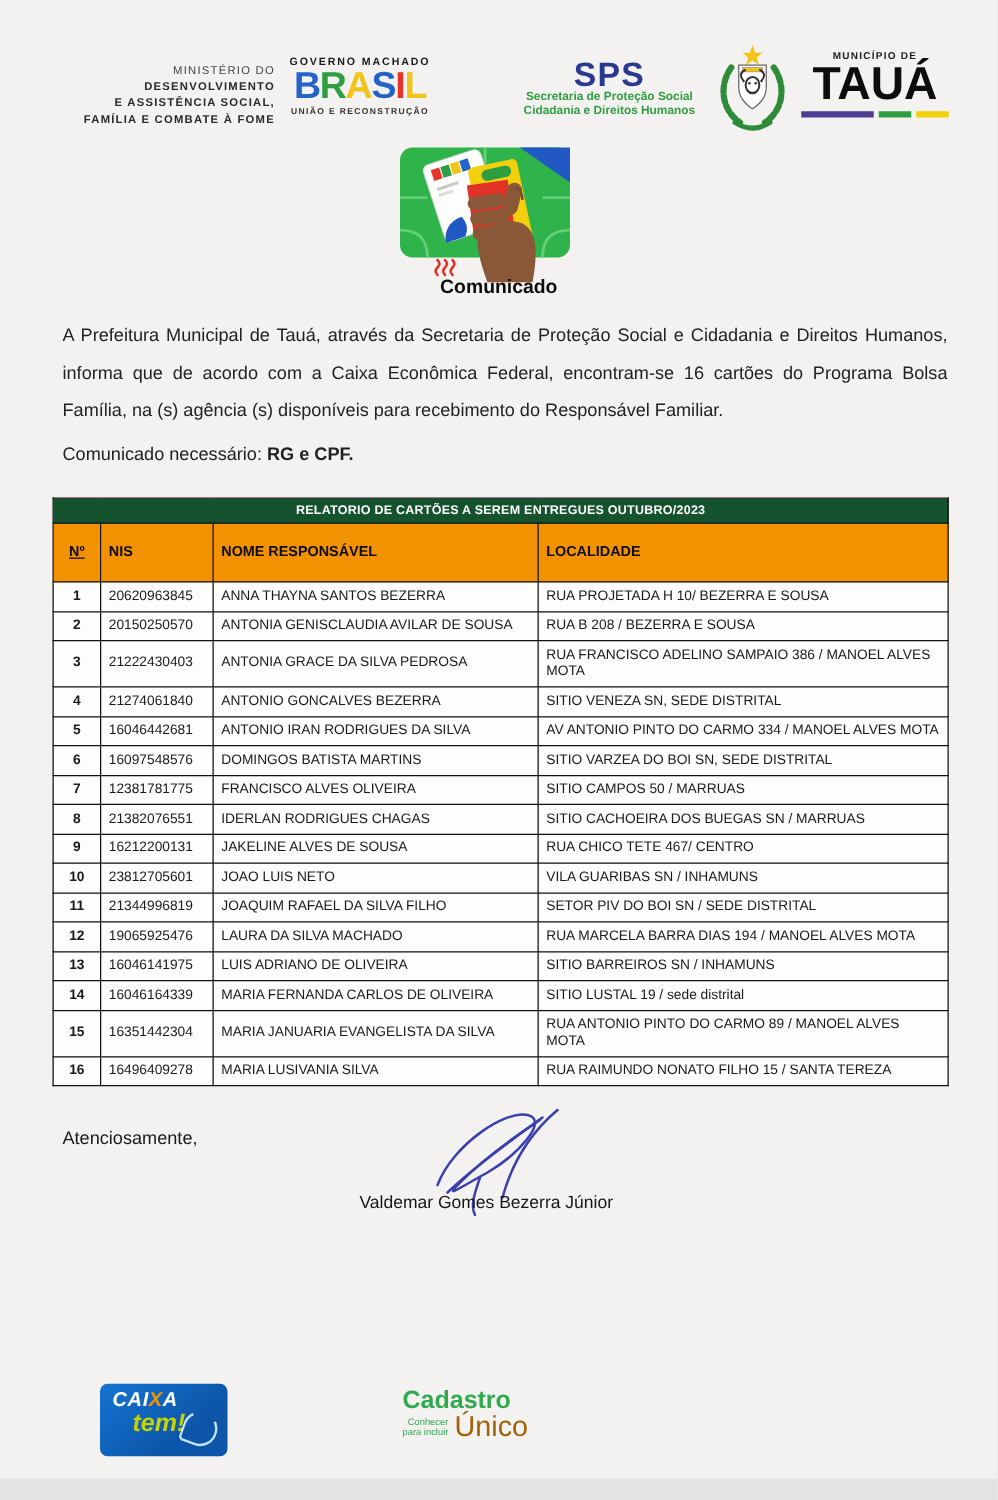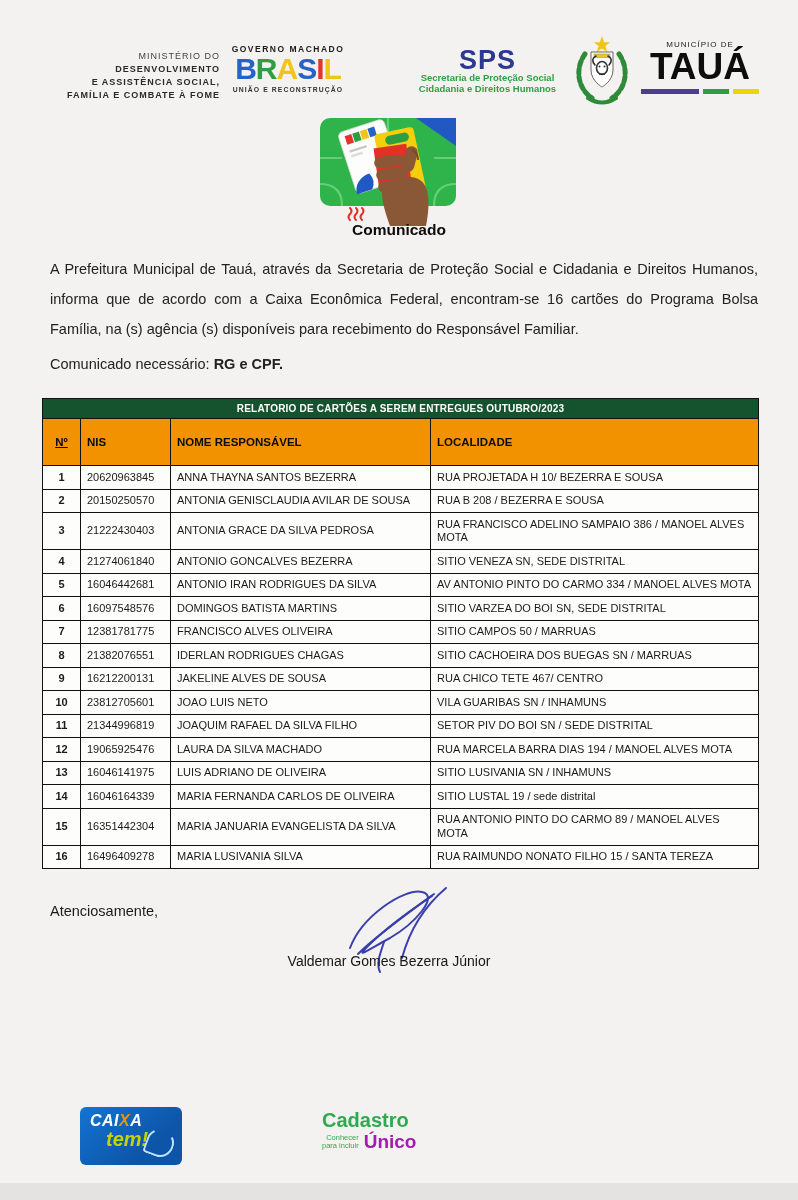--- a/index.html
+++ b/index.html
@@ -17,21 +17,21 @@
   .gov .brand{font-size:30px;font-weight:800;letter-spacing:-1px;line-height:30px;}
   .gov .bottom{font-size:6.8px;font-weight:700;letter-spacing:1.1px;color:#333;margin-top:2px;}
 
   .sps{position:absolute;left:415px;top:48px;width:145px;text-align:center;}
   .sps .acr{font-size:27px;font-weight:800;color:#2b3990;line-height:24px;letter-spacing:1px;}
   .sps .sub{font-size:9.5px;font-weight:700;color:#2f9e41;line-height:11px;}
 
   .crest{position:absolute;left:570px;top:34px;}
 
   .municipio{position:absolute;left:638px;top:40px;width:124px;text-align:center;}
-  .municipio .lbl{font-size:8px;font-weight:400;letter-spacing:1px;}
+  .municipio .lbl{font-size:8px;font-weight:700;letter-spacing:1px;}
   .municipio .name{font-size:37px;font-weight:900;letter-spacing:0px;line-height:36px;color:#0d0d0d;}
   .municipio .stripes{display:flex;gap:4px;justify-content:center;margin-top:4px;}
   .municipio .stripes span{height:5px;display:inline-block;}
   .municipio .s1{width:58px;background:#4d3e91;}
   .municipio .s2{width:26px;background:#2f9e41;}
   .municipio .s3{width:26px;background:#efd20a;}
 
   .card-img{position:absolute;left:316px;top:100px;}
   .comunicado{position:absolute;left:0;top:221px;width:798px;text-align:center;font-size:15.5px;font-weight:700;color:#0c0c0c;}
 
@@ -61,21 +61,21 @@
   .caixa{position:absolute;left:80px;top:1107px;width:102px;height:58px;background:linear-gradient(140deg,#1374d2 0%,#0d55a8 70%);border-radius:6px;padding:6px 0 0 10px;box-sizing:border-box;}
   .caixa .l1{font-size:16px;font-weight:800;font-style:italic;color:#fff;letter-spacing:.5px;line-height:16px;}
   .caixa .l1 .x{color:#f39200;}
   .caixa .l2{font-size:20px;font-weight:800;font-style:italic;color:#c6d300;line-height:20px;margin-left:16px;}
   .caixa .bubble{position:absolute;right:8px;bottom:8px;width:24px;height:24px;border:2.5px solid #bfe3ff;border-radius:50% 50% 50% 4px;border-top-color:transparent;transform:rotate(20deg);}
 
   .cadastro{position:absolute;left:322px;top:1110px;width:130px;}
   .cadastro .t{font-size:20px;font-weight:800;color:#2faa4f;line-height:20px;}
   .cadastro .row{display:flex;align-items:center;gap:5px;margin-top:2px;}
   .cadastro .tag{font-size:7.5px;color:#2faa4f;line-height:8px;text-align:right;}
-  .cadastro .u{font-size:19px;font-weight:700;color:#a21caf;line-height:19px;}
+  .cadastro .u{font-size:23px;font-weight:400;color:#a16207;line-height:19px;}
 
   .bolsa{position:absolute;left:628px;top:1096px;width:132px;text-align:center;}
   .bolsa .prog{font-size:9px;font-weight:700;letter-spacing:3px;color:#111;}
   .bolsa .brand{font-size:27px;font-weight:900;letter-spacing:1px;line-height:26px;}
   .bolsa .script{font-size:26px;font-style:italic;font-weight:700;font-family:"DejaVu Serif", serif;color:#111;line-height:26px;margin-top:-2px;letter-spacing:1px;}
 </style>
 </head>
 <body>
 
 <div id="page">
@@ -270,21 +270,21 @@
       <td class="c-num">12</td>
       <td class="c-nis">19065925476</td>
       <td class="c-name">LAURA DA SILVA MACHADO</td>
       <td class="c-loc">RUA MARCELA BARRA DIAS 194 / MANOEL ALVES MOTA</td>
     </tr>
 
     <tr>
       <td class="c-num">13</td>
       <td class="c-nis">16046141975</td>
       <td class="c-name">LUIS ADRIANO DE OLIVEIRA</td>
-      <td class="c-loc">SITIO LUSIVANIA SN / INHAMUNS</td>
+      <td class="c-loc">SITIO BARREIROS SN / INHAMUNS</td>
     </tr>
 
     <tr>
       <td class="c-num">14</td>
       <td class="c-nis">16046164339</td>
       <td class="c-name">MARIA FERNANDA CARLOS DE OLIVEIRA</td>
       <td class="c-loc">SITIO LUSTAL 19 / sede distrital</td>
     </tr>
 
     <tr>

